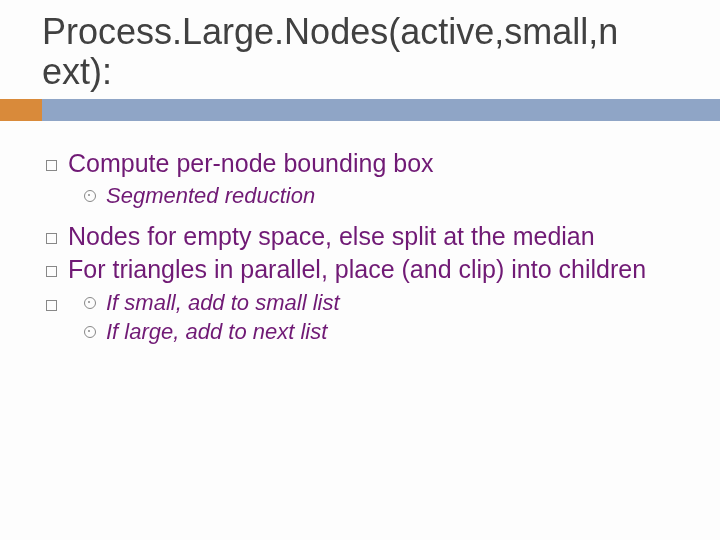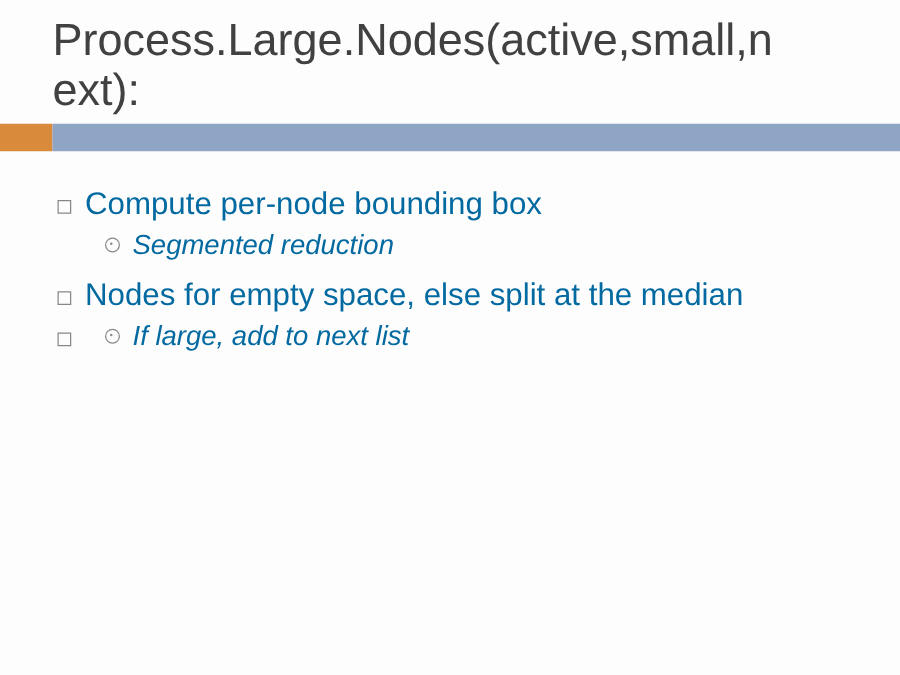--- a/index.html
+++ b/index.html
@@ -36,21 +36,21 @@
     width: 42px;
     background: #d98a3a;
   }
   .rule-right {
     flex: 1;
     background: #8fa5c6;
   }
   .content {
     padding: 28px 46px 0 68px;
     font-size: 25px;
-    color: #0369a1;
+    color: #701a75;
   }
   .lvl1 {
     position: relative;
     margin-bottom: 8px;
     line-height: 1.18;
   }
   .lvl1::before {
     content: "";
     position: absolute;
     left: -22px;
@@ -111,21 +111,23 @@
 
     <div class="lvl1">
       <span>Compute per-node bounding box</span>
       <div class="lvl2-group">
         <div class="lvl2">Segmented reduction</div>
       </div>
     </div>
 
     <div class="group-tight">
       <div class="lvl1">Nodes for empty space, else split at the median</div>
+      <div class="lvl1">For triangles in parallel, place (and clip) into children</div>
       <div class="lvl1">
         <div class="lvl2-group">
+          <div class="lvl2">If small, add to small list</div>
           <div class="lvl2">If large, add to next list</div>
         </div>
       </div>
     </div>
 
   </div>
 </div>
 
 </body></html>

